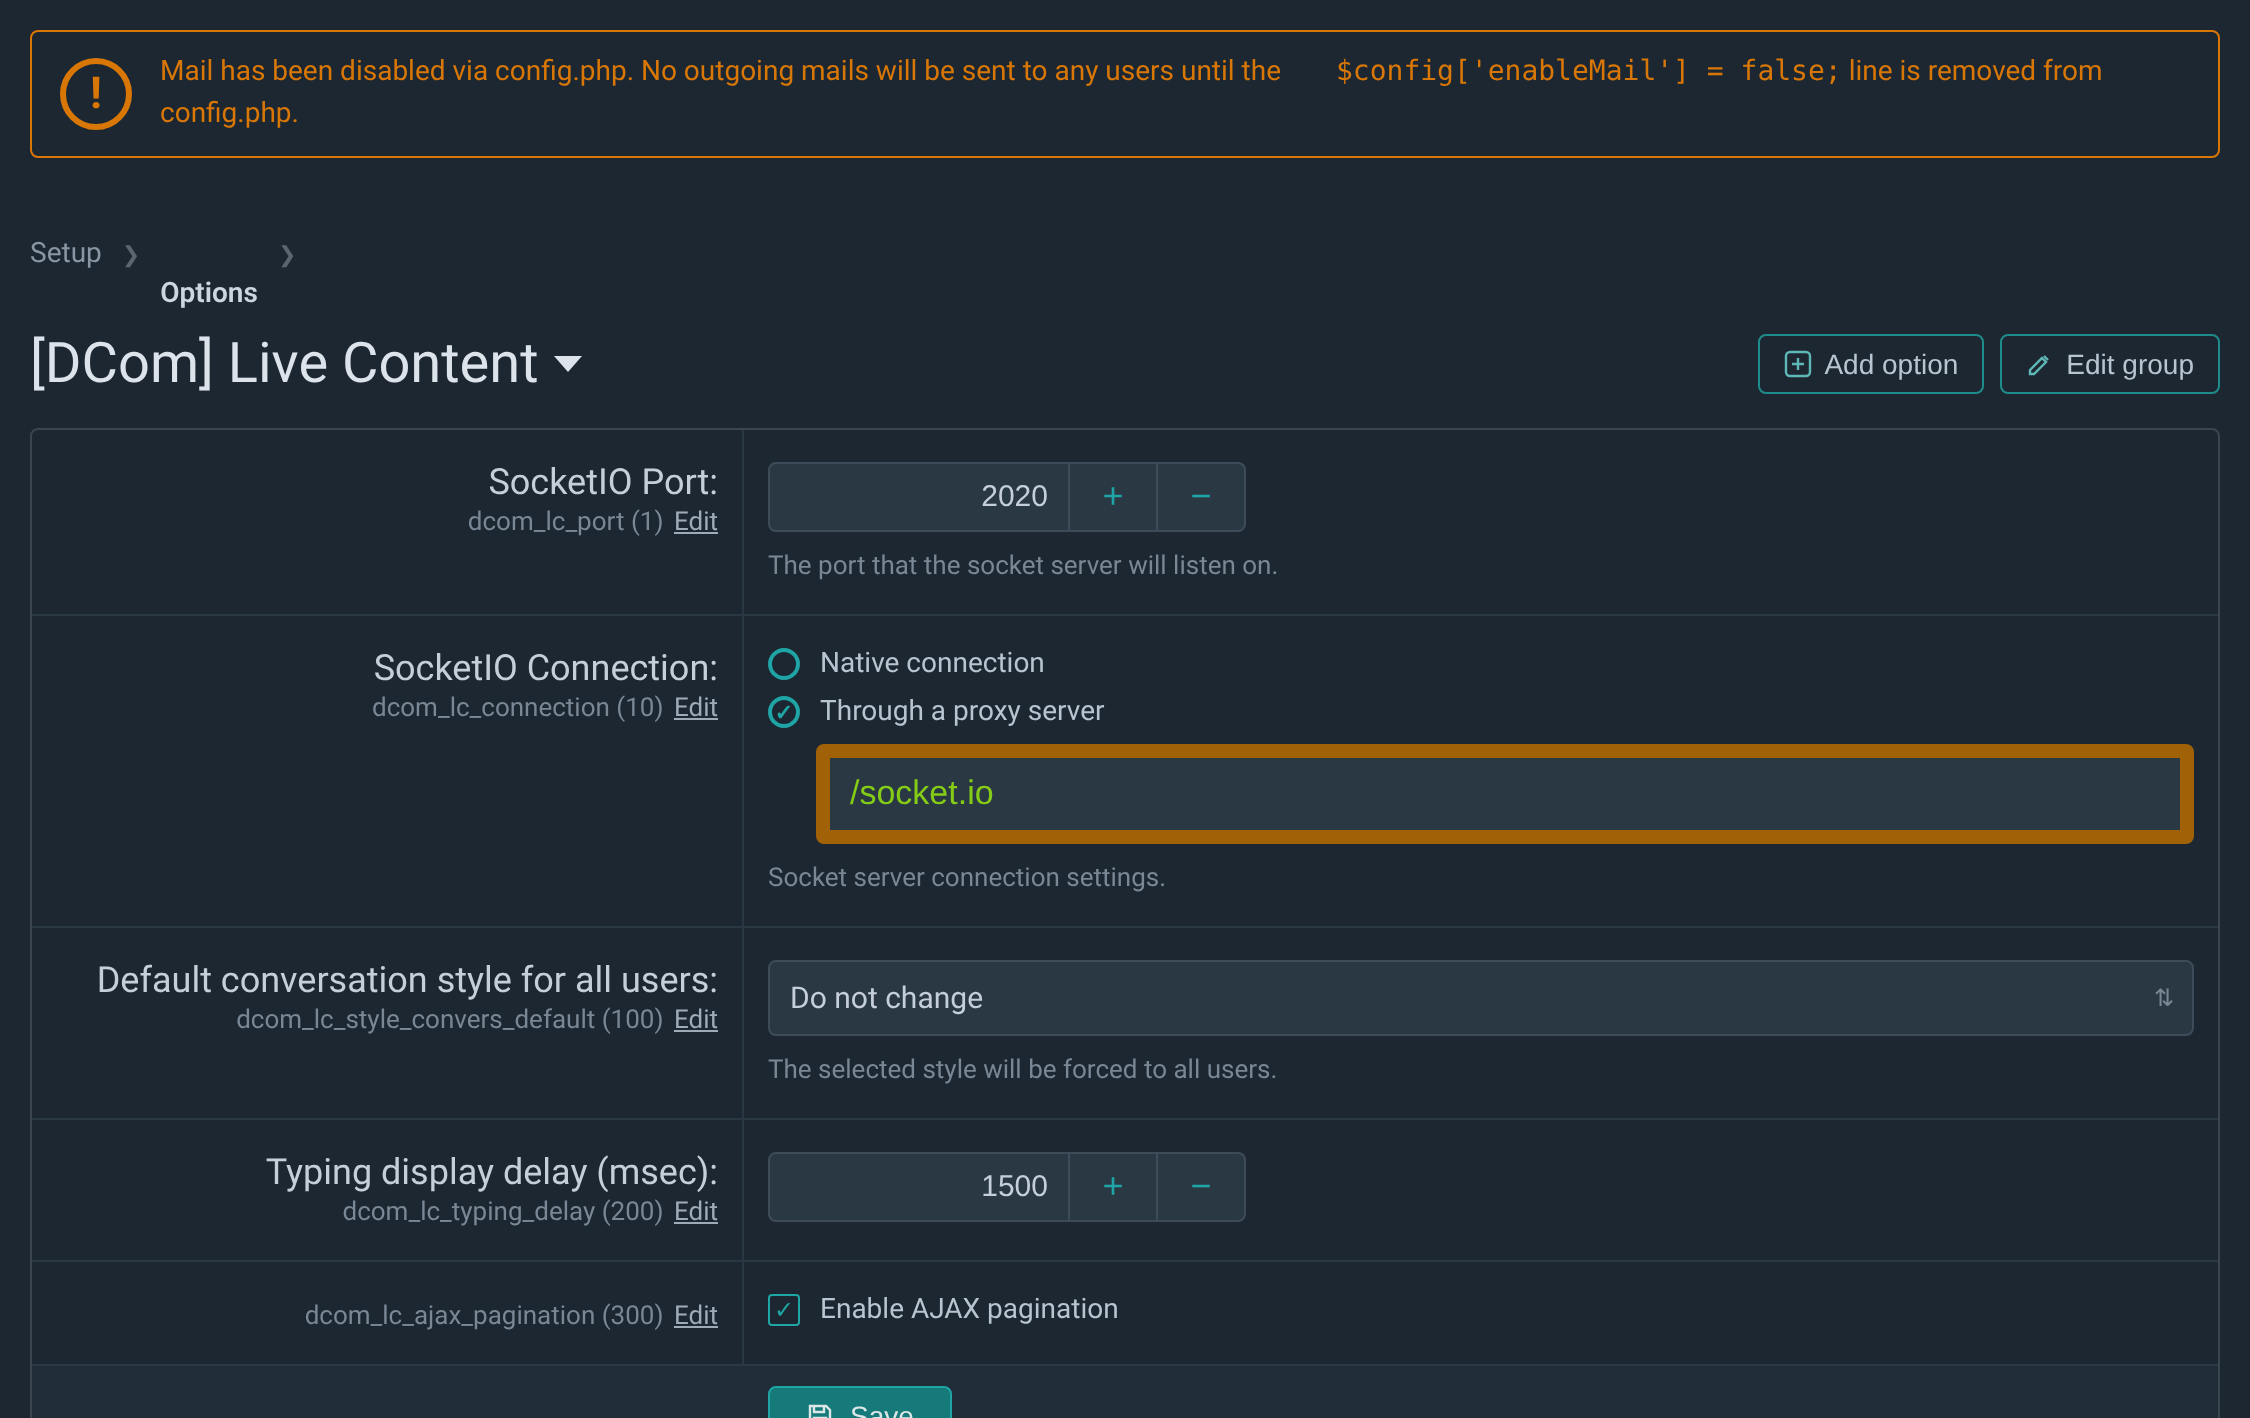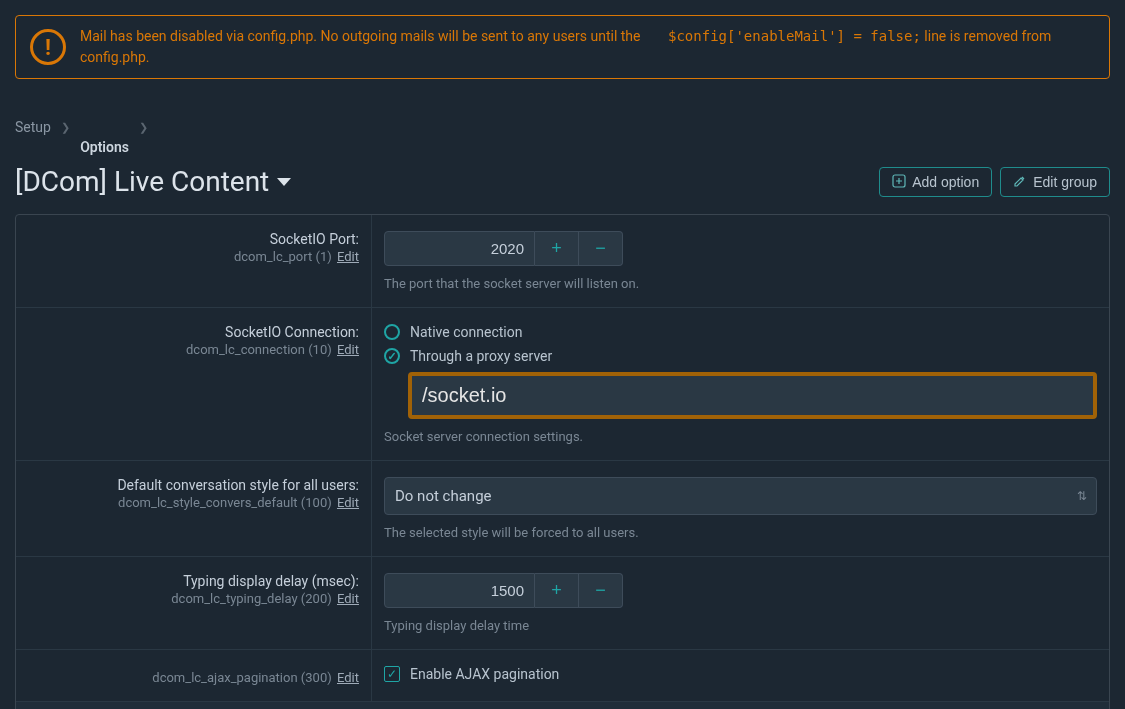--- a/index.html
+++ b/index.html
@@ -49,36 +49,36 @@
   border-right: 7px solid transparent;
   border-top: 8px solid #dce3ea;
 }
 .header-actions { display: flex; gap: 8px; }
 .btn-outline {
   border: 1px solid #1f8c8c;
   background: transparent;
   color: #b8c4cf;
   border-radius: 4px;
   padding: 6px 12px;
-  display: flex; gap: 6px;
+  display: flex; align-items: center; gap: 6px;
   cursor: pointer;
   font-size: 14px;
 }
 
 
 .form-container { border: 1px solid #3a4550; border-radius: 4px; overflow: hidden; }
 .form-row { display: flex; border-bottom: 1px solid #2a3844; }
 .form-row:last-of-type { border-bottom: none; }
 .form-label-col {
   width: 356px; flex-shrink: 0;
   padding: 16px 12px;
   text-align: right;
   border-right: 1px solid #2a3844;
 }
-.form-label-title { color: #c5cfda; font-size: 14px; }
+.form-label-title { color: #c5cfda; font-size: 18px; }
 .form-label-meta { color: #7a8794; font-size: 13px; margin-top: 2px; }
 .form-label-meta .edit-link { color: #9fabb8; text-decoration: underline; cursor: pointer; margin-left: 2px;}
 .form-value-col { flex: 1; padding: 16px 12px; }
 
 
 .number-group { display: flex; }
 .number-input {
   width: 151px;
   background: #2a3844;
   border: 1px solid #3e4c5a;
@@ -104,24 +104,24 @@
 
 .radio-row { display: flex; align-items: center; gap: 10px; margin-bottom: 8px; cursor: pointer; }
 .radio-circle {
   width: 16px; height: 16px; border: 2px solid #1fa5a5; border-radius: 50%;
   display: flex; align-items: center; justify-content: center;
 }
 .radio-circle.selected::after { content: "✓"; color: #1fa5a5; font-size: 11px; font-weight: bold; }
 .sub-input {
   margin-left: 24px;
   background: #2a3844;
-  border: 4px solid #a16207;
-  color: #e5e5e5;
+  border: 7px solid #a16207;
+  color: #84cc16;
   padding: 8px 10px;
-  font-size: 20px;
+  font-size: 17px;
   border-radius: 4px;
   width: calc(100% - 24px);
 }
 
 
 .select-wrap { position: relative; }
 .select-input {
   width: 100%;
   background: #2a3844;
   border: 1px solid #3e4c5a;
@@ -277,21 +277,20 @@
       <div class="form-value-col">
         <div class="number-group">
           <input class="number-input" value="1500" style="">
           <button class="step-btn">
               <span>+</span>
             </button>
           <button class="step-btn">
               <span>−</span>
             </button>
         </div>
-        <div class="help-text">Typing display delay time</div>
       </div>
     </div>
 
     <div class="form-row">
       <div class="form-label-col">
         <div class="form-label-meta" style="margin-top:4px">
           <span>dcom_lc_ajax_pagination (300)</span>
           <span class="edit-link">Edit</span>
         </div>
       </div>

